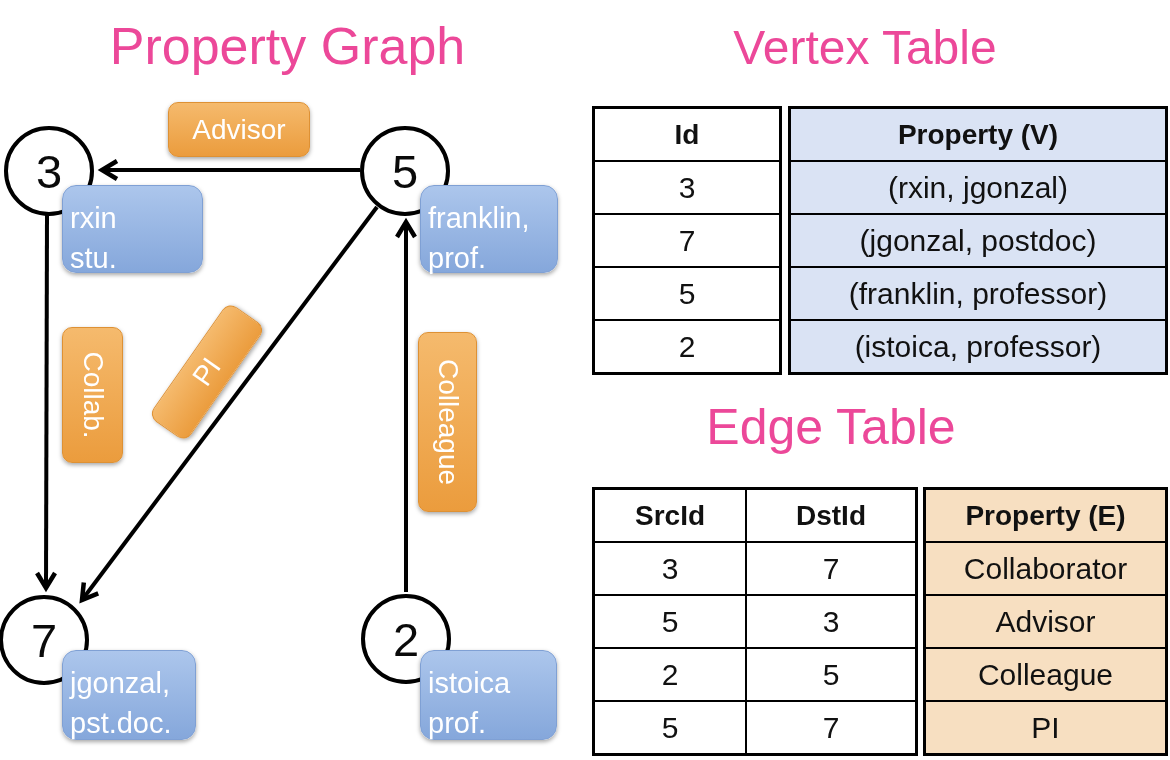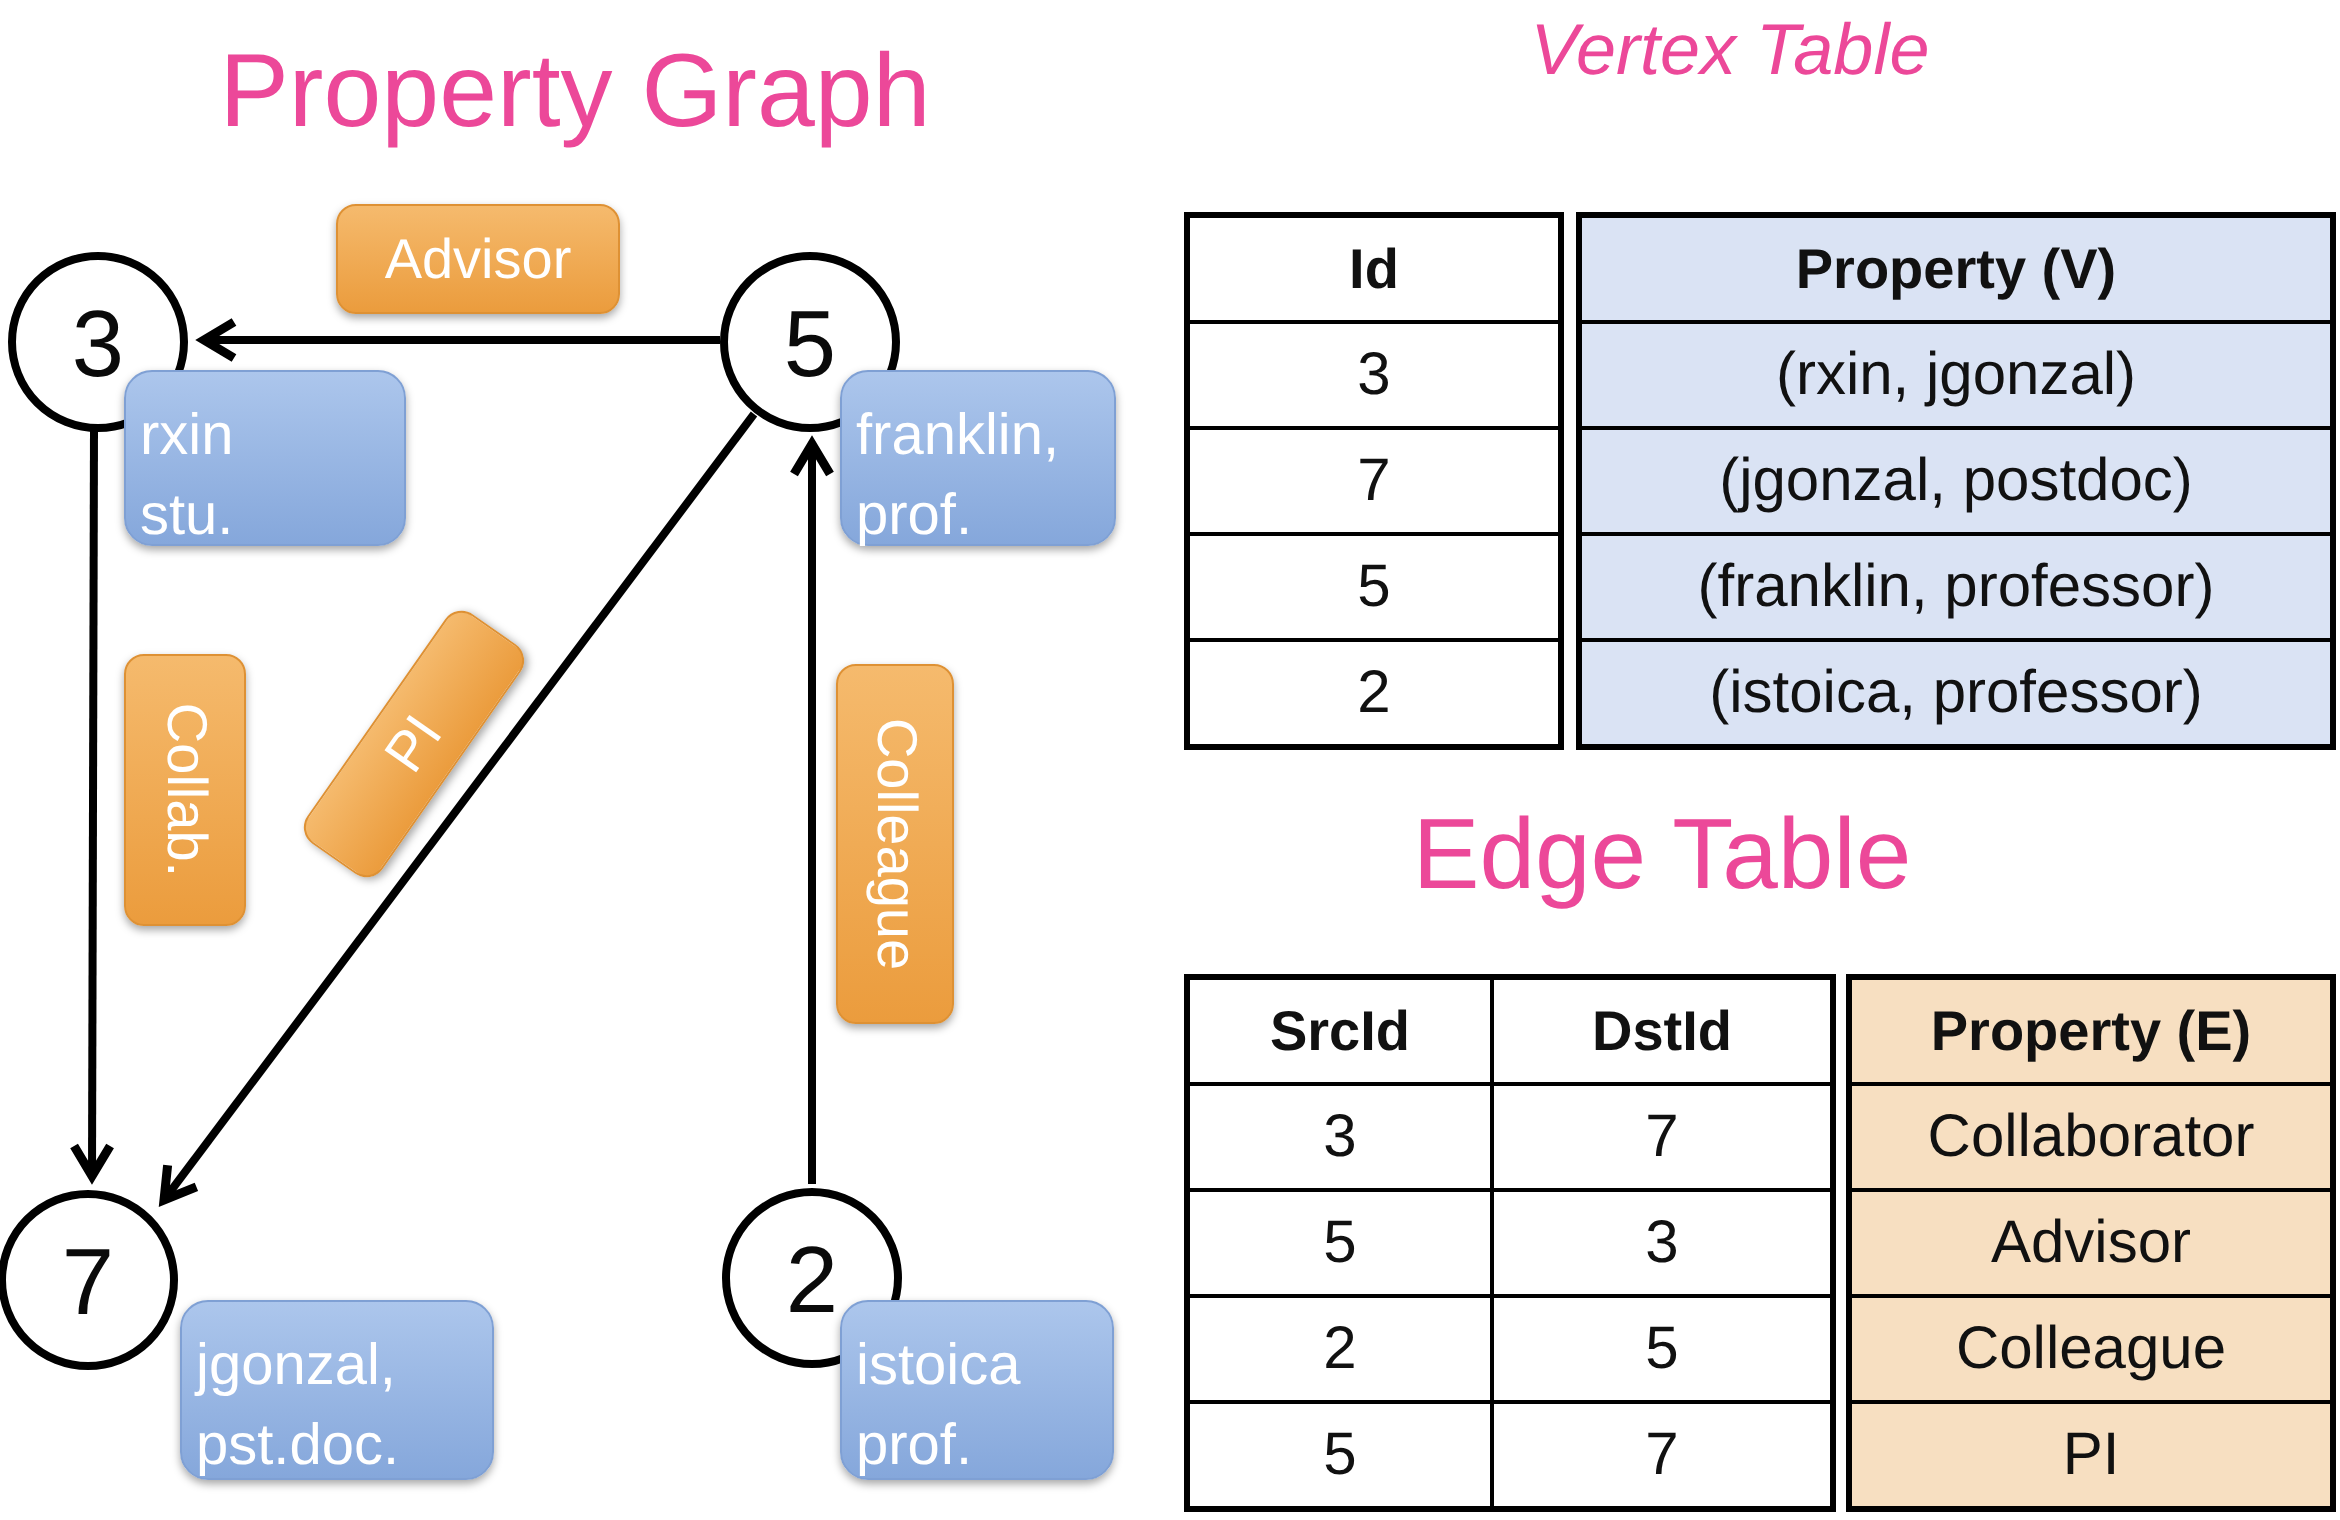--- a/index.html
+++ b/index.html
@@ -4,21 +4,21 @@
 <style>
   html,body{margin:0;padding:0;background:#ffffff;}
   .stage{
     position:relative;width:1170px;height:760px;background:#ffffff;overflow:hidden;
     font-family:"Liberation Sans","DejaVu Sans",sans-serif;color:#111;
   }
   
   .big-title{position:absolute;text-align:center;font-size:52px;font-weight:300;
     letter-spacing:0px;color:#ec4899;white-space:nowrap;}
   .title-graph{left:0;top:16px;width:575px;}
-  .title-vertex{left:585px;top:4px;width:560px;font-size:36px;font-style:italic;}
+  .title-vertex{left:585px;top:20px;width:560px;font-size:48px;}
   .title-edge{left:551px;top:398px;width:560px;font-size:50px;}
 
   
   .edges-svg{position:absolute;left:0;top:0;z-index:1;}
   .gnode{
     position:absolute;width:90px;height:90px;box-sizing:border-box;
     border:4px solid #000;border-radius:50%;background:#fff;z-index:2;
     display:flex;align-items:center;justify-content:center;
     font-size:47px;font-weight:300;color:#0a0a0a;
   }
@@ -29,21 +29,21 @@
 
   .vbox{
     position:absolute;z-index:3;box-sizing:border-box;border-radius:14px;
     background:linear-gradient(180deg,var(--blue-top,#ACC6EC),var(--blue-bottom,#85A7DB));
     border:1px solid var(--blue-border,#7FA0D4);
     box-shadow:0 2px 4px rgba(0,0,0,.35);
     color:#fff;font-size:29px;line-height:40px;padding:12px 0 0 7px;
   }
   .vbox-3{left:62px;top:185px;width:141px;height:88px;}
   .vbox-5{left:420px;top:185px;width:138px;height:88px;}
-  .vbox-7{left:62px;top:650px;width:157px;height:90px;margin-left:28px;}
+  .vbox-7{left:62px;top:650px;width:134px;height:90px;}
   .vbox-2{left:420px;top:650px;width:137px;height:90px;}
 
   .ebox{
     position:absolute;z-index:3;box-sizing:border-box;border-radius:10px;
     background:linear-gradient(180deg,var(--orange-top,#F5BA6D),var(--orange-bottom,#EB9C3D));
     border:1.5px solid var(--orange-border,#DE9134);
     box-shadow:0 2px 4px rgba(0,0,0,.35);
     color:#fff;font-size:28px;
   }
   .ebox-advisor{left:168px;top:102px;width:142px;height:55px;

